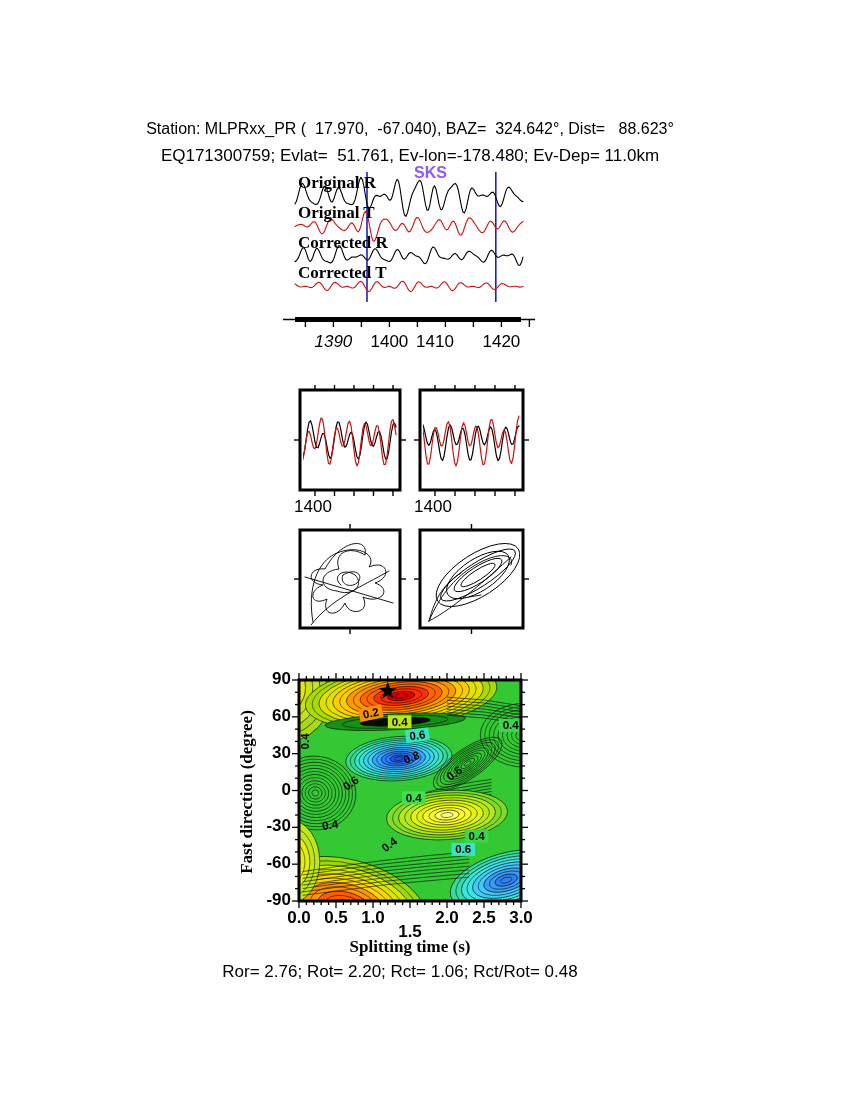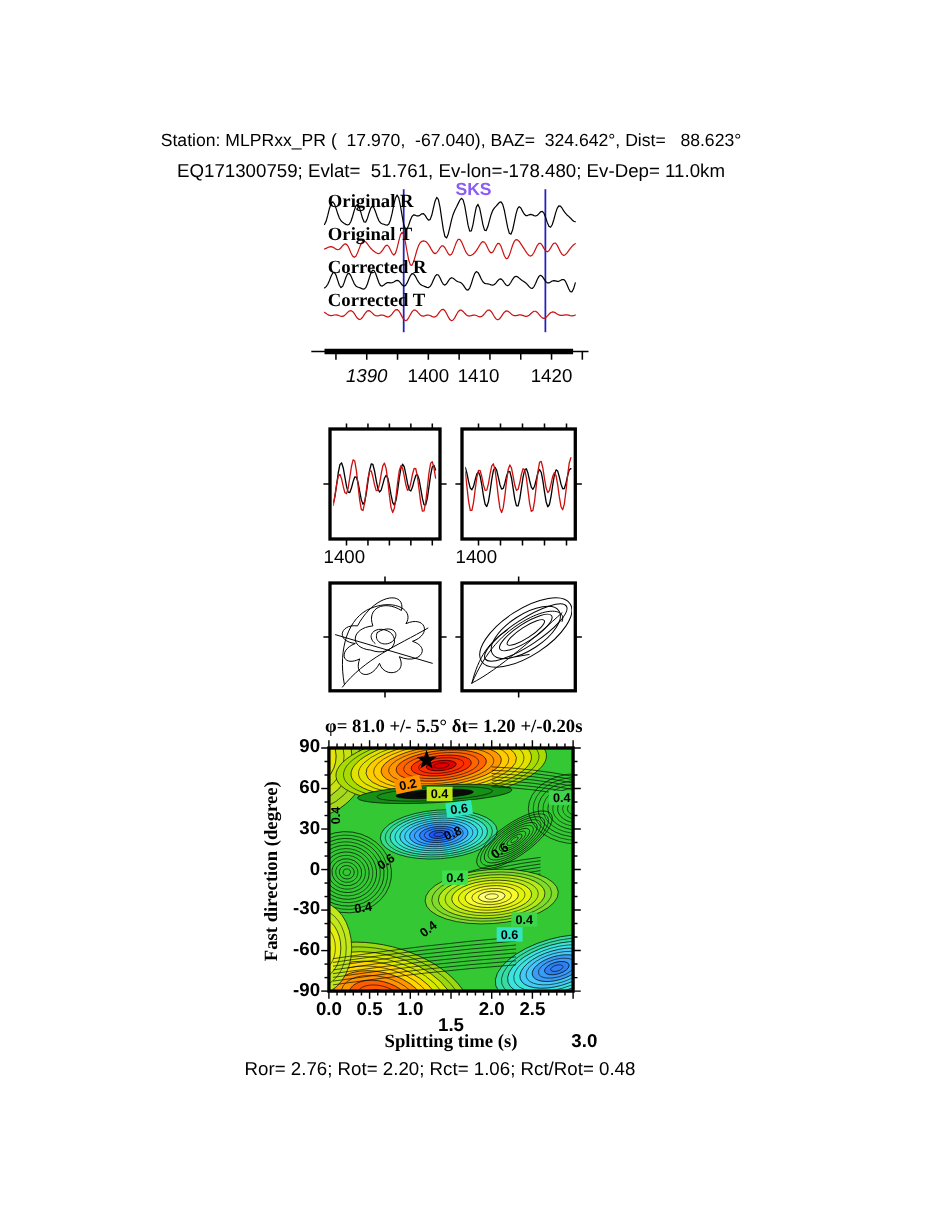--- a/index.html
+++ b/index.html
@@ -109,21 +109,20 @@
         <ellipse cx="55" cy="42" rx="28" ry="8" transform="rotate(-33 55 42)" fill="none" stroke="#000000" stroke-width="0.9"></ellipse>
         <ellipse cx="55" cy="42" rx="48" ry="21" transform="rotate(-33 55 42)" fill="none" stroke="#000000" stroke-width="0.9"></ellipse>
         <ellipse cx="55" cy="42" rx="20" ry="5" transform="rotate(-33 55 42)" fill="none" stroke="#000000" stroke-width="0.9"></ellipse>
         <path d="M6,88 C18,60 34,42 56,30 C78,18 92,22 88,32" fill="none" stroke="#000000" stroke-width="0.9" stroke-linejoin="round" stroke-linecap="round"></path>
         <path d="M6,88 C30,76 66,44 88,24" fill="none" stroke="#000000" stroke-width="0.9" stroke-linejoin="round" stroke-linecap="round"></path>
         <path d="M6,88 C12,64 22,50 38,40" fill="none" stroke="#000000" stroke-width="0.9" stroke-linejoin="round" stroke-linecap="round"></path>
         <path d="M46,64 L58,62" fill="none" stroke="#000000" stroke-width="0.9" stroke-linejoin="round" stroke-linecap="round"></path>
       </svg>
     </svg>
 
-  <div class="abs serifb c" style="left:0;width:825px;top:650px;font-size:17px;">φ= 81.0 +/- 5.5° δt= 1.20 +/-0.20s</div>
 
   <svg id="ct-svg" class="abs" style="left:260px;top:648px;" width="312" height="292" viewBox="260 648 312 292">
       <svg x="299" y="680" width="222" height="221" viewBox="0 0 222 221">
         <rect x="0" y="0" width="222" height="221" fill="#34c834"></rect>
         <g transform="translate(-22.2,7.366666666666667) rotate(22)">
           <ellipse cx="0" cy="0" rx="57.72" ry="56.47777777777778" fill="#a6d81c" stroke="#000" stroke-width="0.6"></ellipse>
           <ellipse cx="0" cy="0" rx="50.504999999999995" ry="49.41805555555556" fill="none" stroke="#000" stroke-width="0.5"></ellipse>
           <ellipse cx="0" cy="0" rx="43.29" ry="42.358333333333334" fill="#c9e312" stroke="#000" stroke-width="0.6"></ellipse>
           <ellipse cx="0" cy="0" rx="36.075" ry="35.298611111111114" fill="none" stroke="#000" stroke-width="0.5"></ellipse>
           <ellipse cx="0" cy="0" rx="28.86" ry="28.23888888888889" fill="#e7e40a" stroke="#000" stroke-width="0.6"></ellipse>
@@ -437,14 +436,14 @@
     <div class="abs sans" style="left: 243px; top: 779.5px; width: 48px; text-align: right; font-size: 17px; font-weight: bold;">0</div>
     <div class="abs sans" style="left: 243px; top: 816.333px; width: 48px; text-align: right; font-size: 17px; font-weight: bold;">-30</div>
     <div class="abs sans" style="left: 243px; top: 853.167px; width: 48px; text-align: right; font-size: 17px; font-weight: bold;">-60</div>
     <div class="abs sans" style="left: 243px; top: 890px; width: 48px; text-align: right; font-size: 17px; font-weight: bold;">-90</div>
     <div class="abs sans" style="left: 277px; top: 908px; width: 44px; text-align: center; font-size: 17px; font-weight: bold;">0.0</div>
     <div class="abs sans" style="left: 314px; top: 908px; width: 44px; text-align: center; font-size: 17px; font-weight: bold;">0.5</div>
     <div class="abs sans" style="left: 351px; top: 908px; width: 44px; text-align: center; font-size: 17px; font-weight: bold;">1.0</div>
     <div class="abs sans" style="left: 388px; top: 908px; width: 44px; text-align: center; font-size: 17px; font-weight: bold; margin-top: 14px;">1.5</div>
     <div class="abs sans" style="left: 425px; top: 908px; width: 44px; text-align: center; font-size: 17px; font-weight: bold;">2.0</div>
     <div class="abs sans" style="left: 462px; top: 908px; width: 44px; text-align: center; font-size: 17px; font-weight: bold;">2.5</div>
-    <div class="abs sans" style="left: 499px; top: 908px; width: 44px; text-align: right; font-size: 17px; font-weight: bold; margin-top: 29px;">3.0</div>
+    <div class="abs sans" style="left: 499px; top: 908px; width: 44px; text-align: center; font-size: 17px; font-weight: bold;">3.0</div>
   </div>
 
 </body></html>

